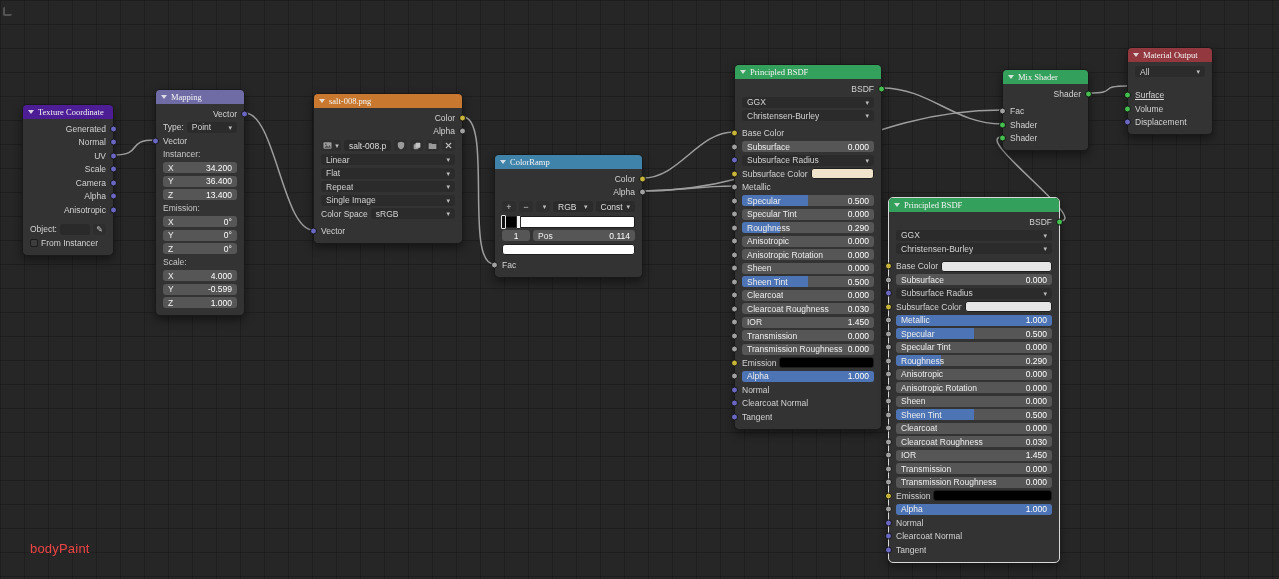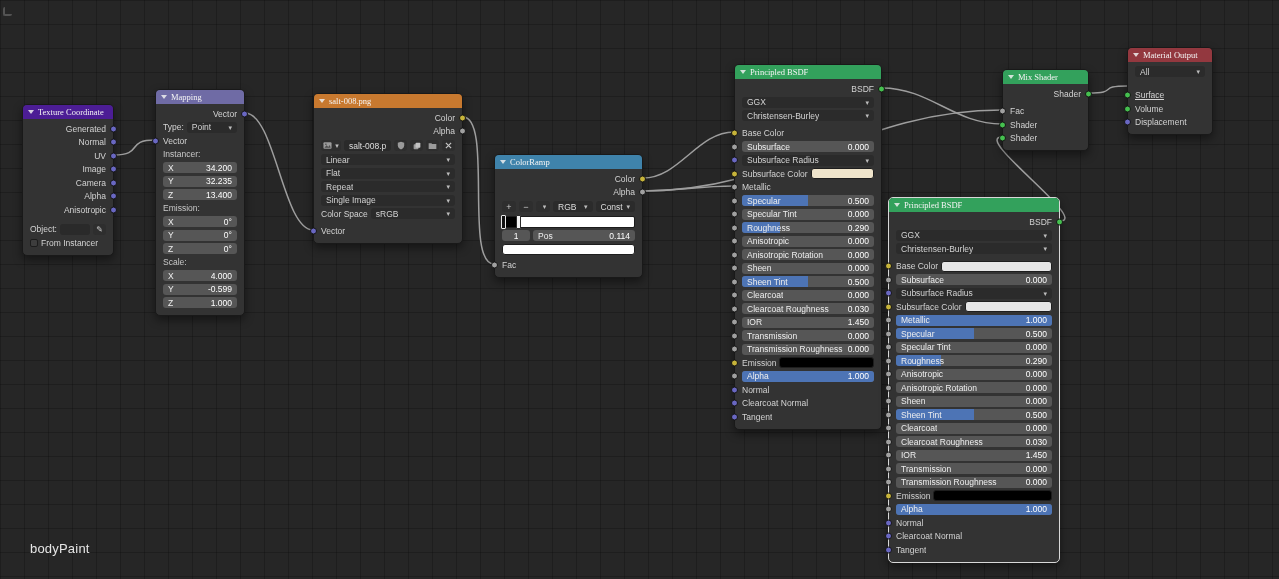--- a/index.html
+++ b/index.html
@@ -9,21 +9,21 @@
     font-family:"Liberation Sans","DejaVu Sans",sans-serif;
     background-color:#262626;
     background-image:
       linear-gradient(rgba(0,0,0,0.20) 1px, transparent 1px),
       linear-gradient(90deg, rgba(0,0,0,0.20) 1px, transparent 1px);
     background-size:24px 24px;
     color:#d6d6d6;
   }
   #wires{position:absolute;left:0;top:0;z-index:1;}
   .corner{position:absolute;left:3px;top:7px;width:9px;height:9px;border-left:2px solid #787878;border-bottom:2px solid #787878;opacity:.55;z-index:3;border-radius:2px;}
-  .editor-label{position:absolute;left:30px;top:541px;font-size:13px;color:#e5e5e5;z-index:3;letter-spacing:.2px;}
+  .editor-label{position:absolute;left:30px;top:541px;font-size:13px;color:#ef4444;z-index:3;letter-spacing:.2px;}
   .node{position:absolute;z-index:2;background:#333333;border:1px solid #191919;border-radius:5px;box-shadow:0 4px 10px rgba(0,0,0,0.45);font-size:8.5px;color:#d6d6d6;}
   .node.active{border-color:#d8d8d8;}
   .nhead{height:14px;border-radius:4px 4px 0 0;display:flex;align-items:center;gap:4px;padding:0 5px;color:#f4f4f4;font-family:Liberation Serif, serif;}
   .ntitle{font-size:8.5px;white-space:nowrap;overflow:hidden;}
   .tri{width:0;height:0;border-left:3.5px solid transparent;border-right:3.5px solid transparent;border-top:4.5px solid #efefef;opacity:.85;flex:0 0 auto;}
   .nbody{padding:3px 0 5px;}
   .row{position:relative;height:13.5px;display:flex;align-items:center;padding:0 7px;gap:3px;}
   .row.h15{height:15px;}
   .lbl{white-space:nowrap;overflow:hidden;color:#d3d3d3;}
   .lbl.out{margin-left:auto;}
@@ -82,21 +82,21 @@
       </div>
       <div class="row">
         <span class="lbl out">Normal</span>
         <span class="sock r" style="background: rgb(105, 103, 194);"></span>
       </div>
       <div class="row">
         <span class="lbl out">UV</span>
         <span class="sock r" style="background: rgb(105, 103, 194);"></span>
       </div>
       <div class="row">
-        <span class="lbl out">Image</span>
+        <span class="lbl out">Scale</span>
         <span class="sock r" style="background: rgb(105, 103, 194);"></span>
       </div>
       <div class="row">
         <span class="lbl out">Camera</span>
         <span class="sock r" style="background: rgb(105, 103, 194);"></span>
       </div>
       <div class="row">
         <span class="lbl out">Alpha</span>
         <span class="sock r" style="background: rgb(105, 103, 194);"></span>
       </div>
@@ -144,21 +144,21 @@
       </div>
       <div class="row">
         <div class="widget slider">
           <span class="lbl">X</span>
           <span class="val">34.200</span>
         </div>
       </div>
       <div class="row">
         <div class="widget slider">
           <span class="lbl">Y</span>
-          <span class="val">32.235</span>
+          <span class="val">36.400</span>
         </div>
       </div>
       <div class="row">
         <div class="widget slider">
           <span class="lbl">Z</span>
           <span class="val">13.400</span>
         </div>
       </div>
       <div class="row">
         <span class="lbl sec">Emission:</span>

